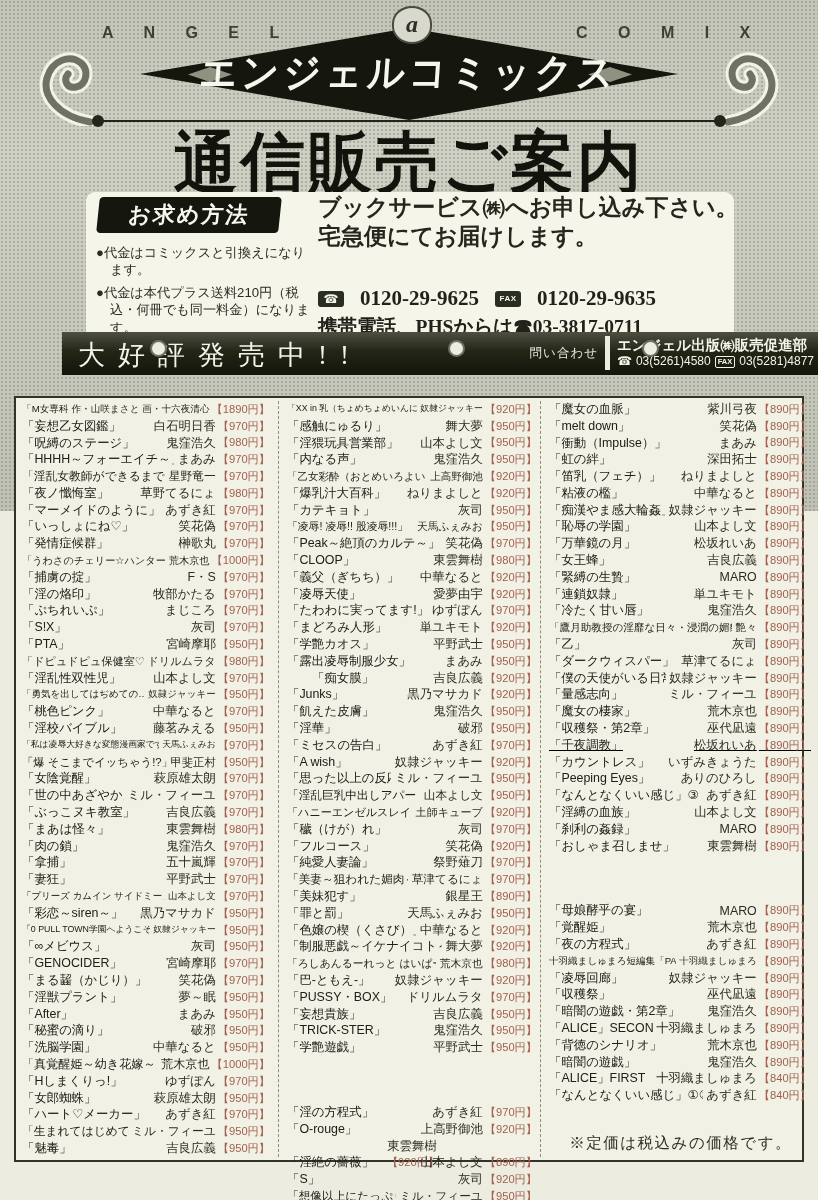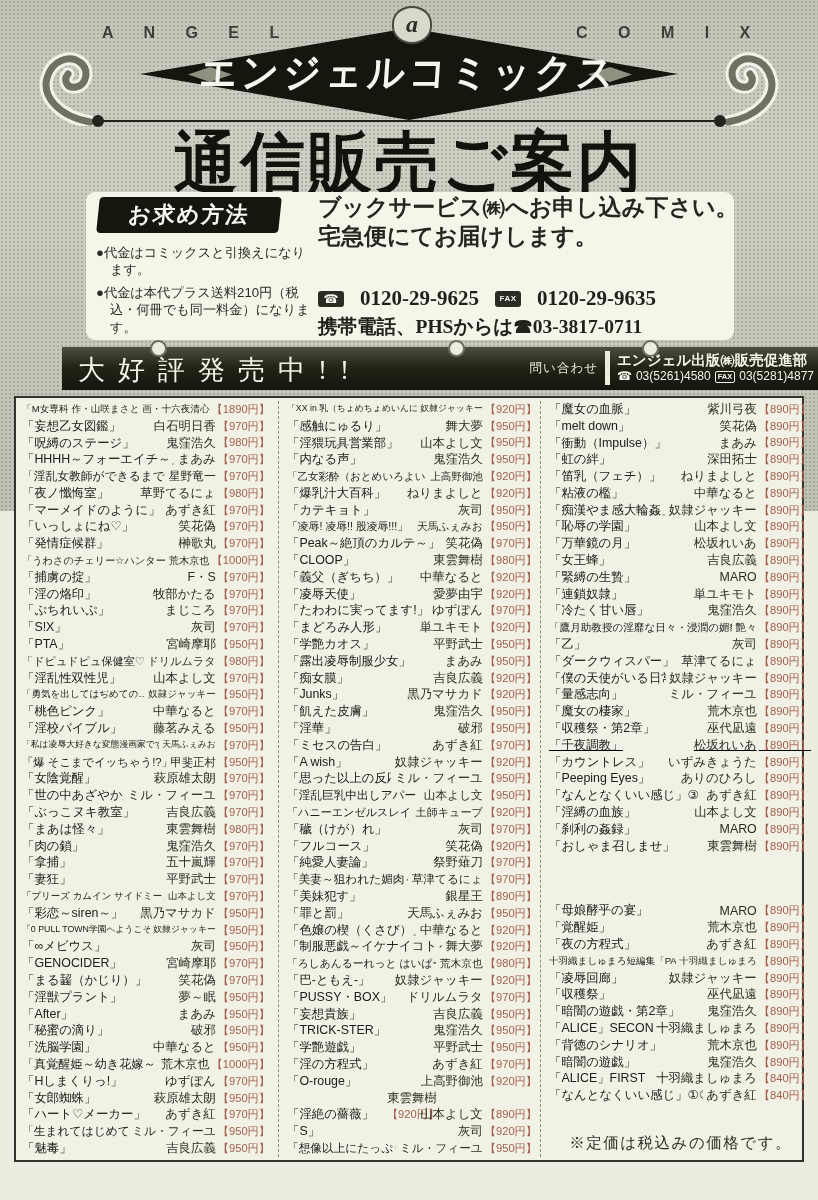--- a/index.html
+++ b/index.html
@@ -45,21 +45,21 @@
   .pill .url{font-family:"Liberation Serif","DejaVu Serif",serif;font-size:17.5px;}
   .phones{position:absolute;left:232px;top:94px;display:flex;align-items:center;gap:16px;
     font-family:"Liberation Serif","DejaVu Serif",serif;font-weight:bold;font-size:21px;color:#22221a;white-space:nowrap;}
   .icon-box{display:inline-flex;align-items:center;justify-content:center;width:26px;height:16px;
     background:#2b2c22;color:#f5f5ec;border-radius:3px;font-family:"Liberation Sans","DejaVu Sans",sans-serif;}
   .icon-box.tel{font-size:12px;} .icon-box.fax{font-size:8px;font-weight:bold;letter-spacing:.5px;}
   .mobile{position:absolute;left:232px;top:121px;font-family:"Liberation Serif","DejaVu Serif",serif;
     font-weight:bold;font-size:19.5px;color:#22221a;white-space:nowrap;}
 
   
-  .banner{position:absolute;left:62px;top:347px;width:756px;height:43px;
+  .banner{position:absolute;left:62px;top:332px;width:756px;height:43px;
     background:linear-gradient(180deg,#4d5040 0%,#232516 45%,#14150c 100%);}
   .sale{position:absolute;left:16px;top:5px;color:#f3f3e9;font-family:"Liberation Serif","DejaVu Serif",serif;
     font-size:27px;letter-spacing:13px;white-space:nowrap;}
   .contact{position:absolute;right:4px;top:4px;display:flex;align-items:center;gap:7px;}
   .inquiry{color:#e9e9df;font-size:12.5px;letter-spacing:1px;}
   .vbar{width:5px;height:34px;background:#ededdf;}
   .dept{color:#f4f4ea;white-space:nowrap;}
   .dept .d1{font-size:14.5px;font-weight:bold;line-height:17px;}
   .dept .d2{font-size:12px;line-height:15px;display:flex;align-items:center;gap:4px;}
   .fax-badge{display:inline-block;border:1px solid #f4f4ea;border-radius:2px;font-size:7.5px;
@@ -518,21 +518,21 @@
           <span class="sp"></span>
           <span class="a">平野武士</span>
           <span class="p">【950円】</span>
         </div>
         <div class="row" style="font-size: 12.4px;">
           <span class="t">「露出凌辱制服少女」</span>
           <span class="sp"></span>
           <span class="a">まあみ</span>
           <span class="p">【950円】</span>
         </div>
-        <div class="row" style="font-size: 12.4px;">
+        <div class="row" style="font-size: 12.4px; margin-left: 25px;">
           <span class="t">「痴女膜」</span>
           <span class="sp"></span>
           <span class="a">吉良広義</span>
           <span class="p">【920円】</span>
         </div>
         <div class="row" style="font-size: 12.4px;">
           <span class="t">「Junks」</span>
           <span class="sp"></span>
           <span class="a">黒乃マサカド</span>
           <span class="p">【920円】</span>
@@ -656,21 +656,21 @@
           <span class="sp"></span>
           <span class="a">鬼窪浩久</span>
           <span class="p">【950円】</span>
         </div>
         <div class="row" style="font-size: 12.4px;">
           <span class="t">「学艶遊戯」</span>
           <span class="sp"></span>
           <span class="a">平野武士</span>
           <span class="p">【950円】</span>
         </div>
-        <div class="row" style="font-size: 12.4px;">
+        <div class="row" style="font-size: 12.4px; margin-top: 48px;">
           <span class="t">「淫の方程式」</span>
           <span class="sp"></span>
           <span class="a">あずき紅</span>
           <span class="p">【970円】</span>
         </div>
         <div class="row" style="font-size: 12.4px;">
           <span class="t">「O-rouge」</span>
           <span class="sp"></span>
           <span class="a">上高野御池</span>
           <span class="p">【920円】</span>

